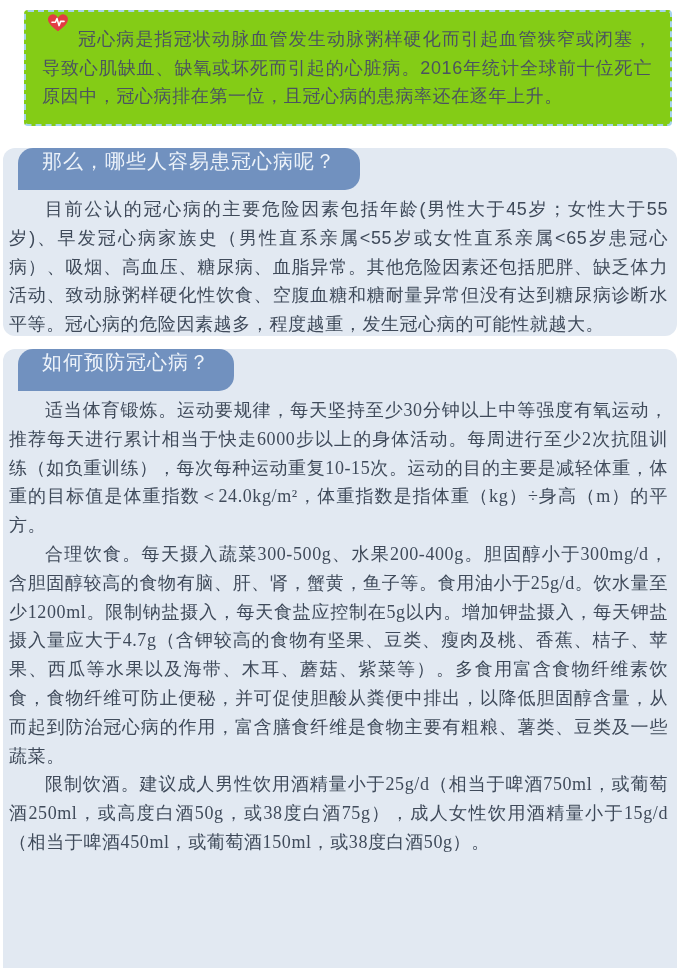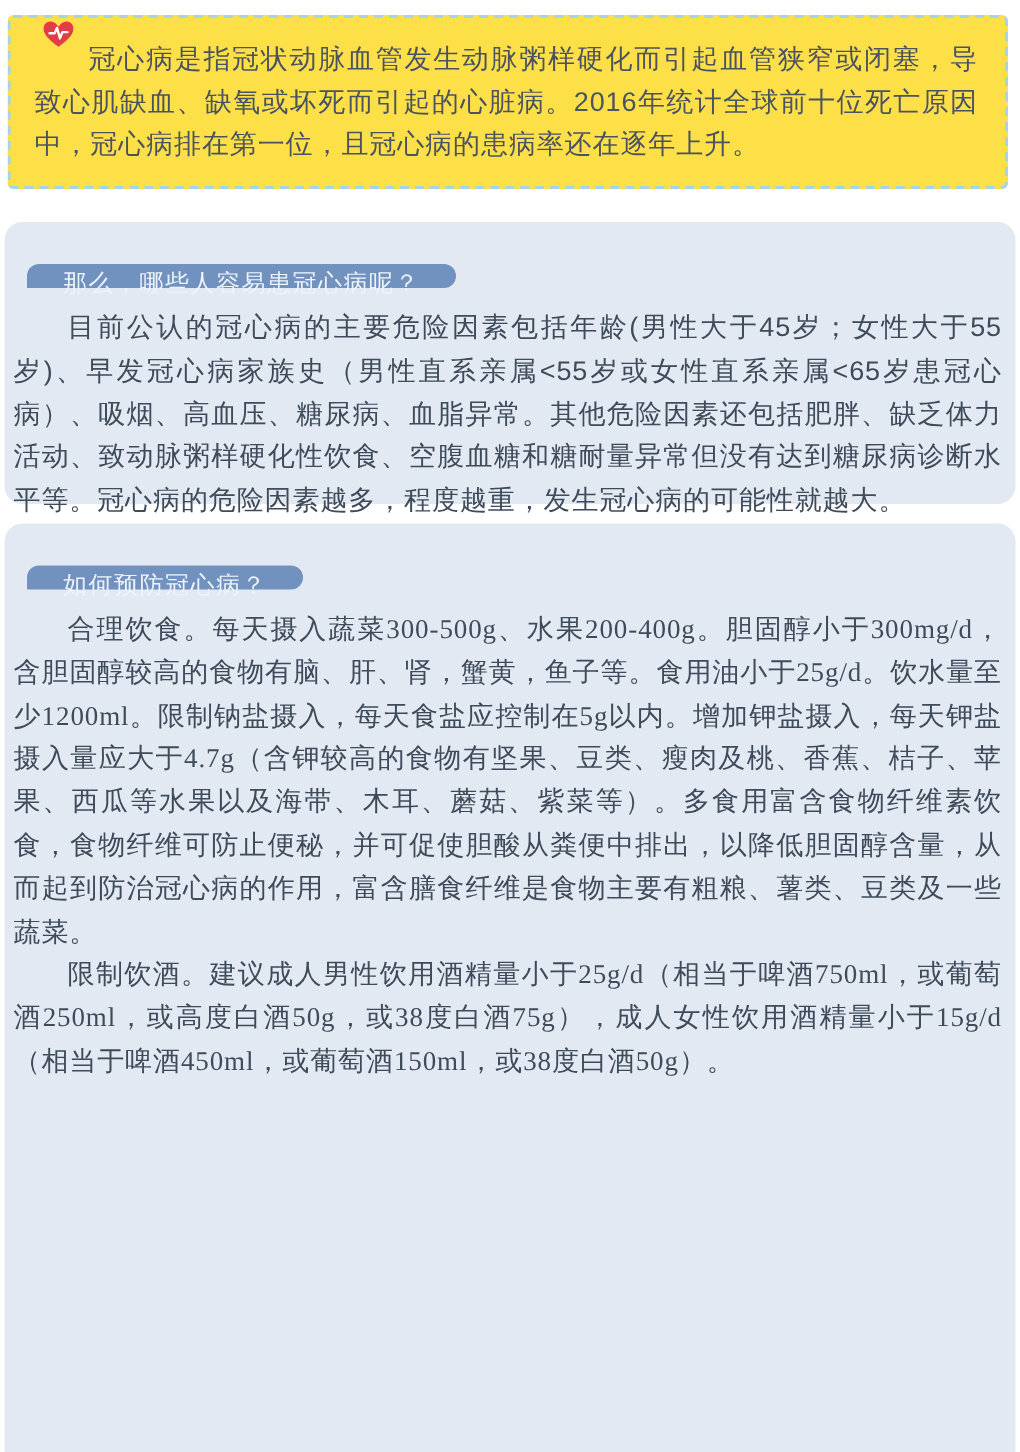--- a/index.html
+++ b/index.html
@@ -9,22 +9,22 @@
     height: 968px;
     overflow: hidden;
     position: relative;
     font-family: "Liberation Sans", "DejaVu Sans", sans-serif;
   }
   .page { width: 680px; height: 968px; position: relative; }
 
   
   .intro-box {
     position: absolute;
-    left: 5px; right: 8px; top: 10px;
-    background: #fde047;
+    left: 24px; right: 8px; top: 10px;
+    background: #84cc16;
     border: 2px dashed #a5d3ec;
     border-radius: 4px;
     padding: 13px 18px 13px 16px;
   }
   .intro-text {
     font-size: 18px;
     line-height: 28.6px;
     letter-spacing: 0.6px;
     color: #4b5360;
     text-indent: 2em;
@@ -45,28 +45,27 @@
     border-radius: 12px;
   }
   .section-1 { top: 148px; height: 188px; }
   .section-2 { top: 349px; height: 619px; border-bottom-left-radius: 0; border-bottom-right-radius: 0; font-family: Liberation Serif, serif; }
 
   .section-pill {
     display: inline-block;
     margin-left: 15px;
     background: #7191bf;
     color: #edf3fa;
-    font-size: 16px;
+    font-size: 20px;
     line-height: 27px;
-    height: 16px;
+    height: 42px;
     padding: 0 24px 0 24px;
     border-radius: 15px 15px 15px 0;
     letter-spacing: 1px;
     white-space: nowrap;
-    margin-top: 28px;
   }
   .section-body {
     padding: 5px 9px 8px 6px;
   }
   .section-body p {
     font-size: 18px;
     line-height: 28.8px;
     letter-spacing: 0.6px;
     color: #3f4a5a;
     text-indent: 2em;
@@ -91,19 +90,20 @@
   <div class="section section-1">
     <div class="section-pill">那么，哪些人容易患冠心病呢？</div>
     <div class="section-body">
       <p>目前公认的冠心病的主要危险因素包括年龄(男性大于45岁；女性大于55岁)、早发冠心病家族史（男性直系亲属&lt;55岁或女性直系亲属&lt;65岁患冠心病）、吸烟、高血压、糖尿病、血脂异常。其他危险因素还包括肥胖、缺乏体力活动、致动脉粥样硬化性饮食、空腹血糖和糖耐量异常但没有达到糖尿病诊断水平等。冠心病的危险因素越多，程度越重，发生冠心病的可能性就越大。</p>
     </div>
   </div>
 
   <div class="section section-2">
     <div class="section-pill">如何预防冠心病？</div>
     <div class="section-body">
+      <p>适当体育锻炼。运动要规律，每天坚持至少30分钟以上中等强度有氧运动，推荐每天进行累计相当于快走6000步以上的身体活动。每周进行至少2次抗阻训练（如负重训练），每次每种运动重复10-15次。运动的目的主要是减轻体重，体重的目标值是体重指数＜24.0kg/m²，体重指数是指体重（kg）÷身高（m）的平方。</p>
       <p>合理饮食。每天摄入蔬菜300-500g、水果200-400g。胆固醇小于300mg/d，含胆固醇较高的食物有脑、肝、肾，蟹黄，鱼子等。食用油小于25g/d。饮水量至少1200ml。限制钠盐摄入，每天食盐应控制在5g以内。增加钾盐摄入，每天钾盐摄入量应大于4.7g（含钾较高的食物有坚果、豆类、瘦肉及桃、香蕉、桔子、苹果、西瓜等水果以及海带、木耳、蘑菇、紫菜等）。多食用富含食物纤维素饮食，食物纤维可防止便秘，并可促使胆酸从粪便中排出，以降低胆固醇含量，从而起到防治冠心病的作用，富含膳食纤维是食物主要有粗粮、薯类、豆类及一些蔬菜。</p>
       <p>限制饮酒。建议成人男性饮用酒精量小于25g/d（相当于啤酒750ml，或葡萄酒250ml，或高度白酒50g，或38度白酒75g），成人女性饮用酒精量小于15g/d（相当于啤酒450ml，或葡萄酒150ml，或38度白酒50g）。</p>
 
     </div>
   </div>
 
 </div>
 
 </body></html>

